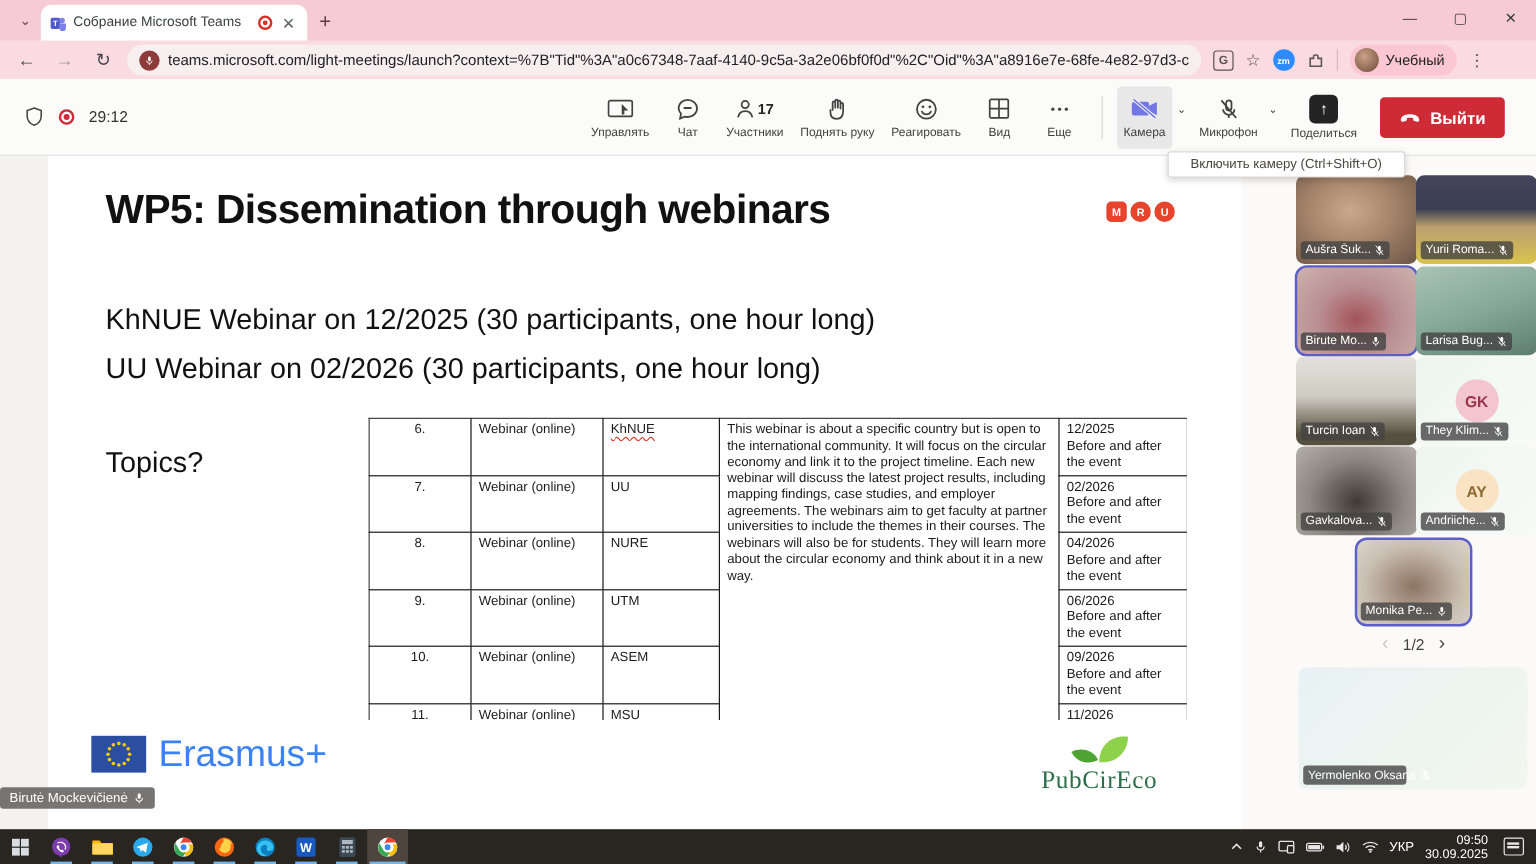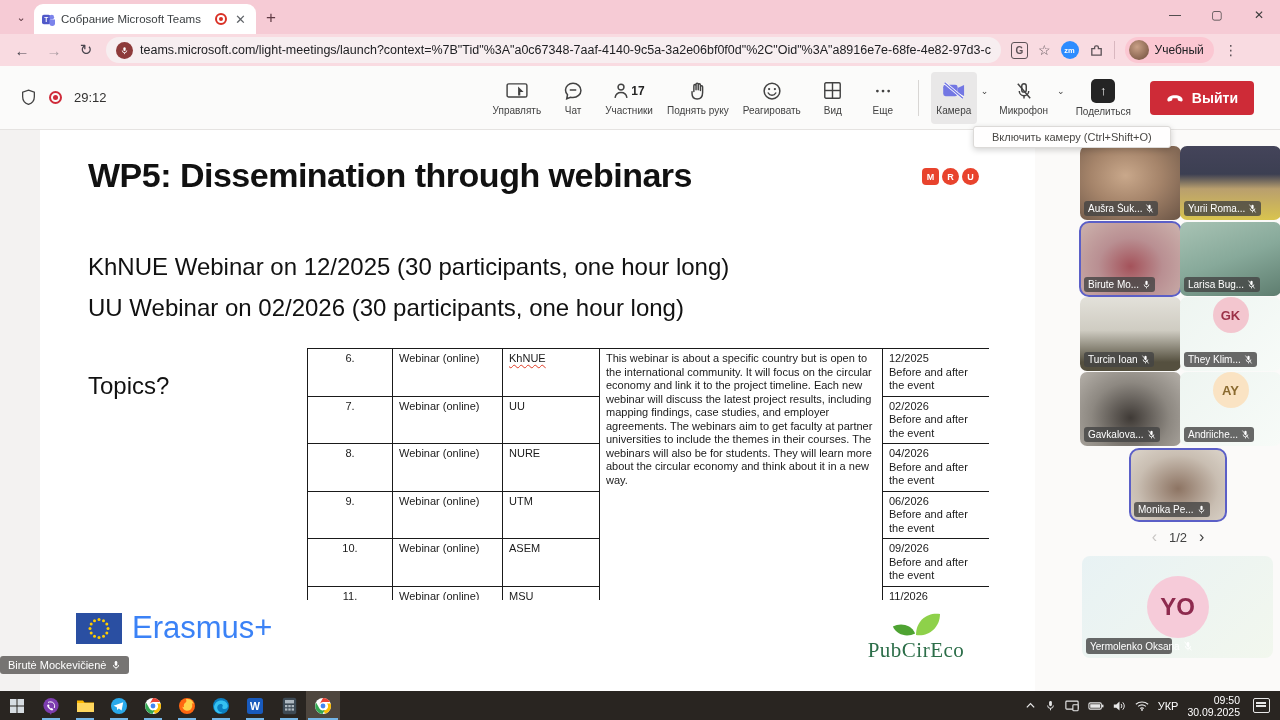--- a/index.html
+++ b/index.html
@@ -75,21 +75,21 @@
   .erasmus-text { font-size:31px; color:#3b82f6; }
   #pubcireco { position:absolute; left:806px; top:474px; width:140px; text-align:center; }
   .pub-text { font-family:"Liberation Serif",serif; font-size:21px; color:#2c6e49; letter-spacing:.5px; }
   #presenter-tag { position:absolute; left:0px; top:656px; background:rgba(107,105,103,.92); color:#fff; font-size:11px; padding:3px 8px; border-radius:3px; display:flex; align-items:center; gap:5px; z-index:40; }
 
   
   #panel { position:absolute; left:1076px; top:0; width:204px; height:561px; }
   .tile { position:absolute; width:101px; height:74px; border-radius:7px; overflow:hidden; }
   .tile.speaking { outline:2.5px solid #5b5fc7; outline-offset:-1px; border-radius:9px; }
   .nametag { position:absolute; left:4px; bottom:4px; background:rgba(68,68,68,.8); color:#fff; font-size:10px; padding:2px 4px; border-radius:3px; display:flex; align-items:center; gap:3px; max-width:86px; white-space:nowrap; }
-  .avatar-tile { display:flex; justify-content:center; background:linear-gradient(135deg,#eef5f1,#f7fbf8); }
+  .avatar-tile { display:flex; align-items:center; justify-content:center; background:linear-gradient(135deg,#eef5f1,#f7fbf8); }
   .init-circle { width:36px; height:36px; border-radius:50%; display:flex; align-items:center; justify-content:center; font-size:13px; font-weight:bold; }
   .ph-ausra { background:radial-gradient(ellipse at 45% 40%,#c9a88b 0%,#a5846a 45%,#6b5546 100%); }
   .ph-yurii { background:linear-gradient(180deg,#44445a 0%,#3c3f52 38%,#b99f6e 58%,#d9c44e 100%); }
   .ph-birute { background:radial-gradient(ellipse at 50% 60%,#a4525a 0%,#b98f92 45%,#cdb4ae 100%); }
   .ph-larisa { background:linear-gradient(160deg,#a8c3b4 0%,#87a99a 50%,#5e7d6f 100%); }
   .ph-turcin { background:linear-gradient(180deg,#e3e1da 0%,#cfccc2 45%,#55503f 88%); }
   .ph-gavkalova { background:radial-gradient(ellipse at 50% 62%,#3f3a36 0%,#8d8881 55%,#b5b0a9 100%); }
   .ph-monika { background:radial-gradient(ellipse at 50% 55%,#8d7463 0%,#c9beb2 60%,#ddd6cc 100%); }
   #pager { position:absolute; left:0; top:398px; width:204px; text-align:center; font-size:13px; color:#424242; display:flex; align-items:center; justify-content:center; gap:12px; }
   .pg-arrow { font-size:16px; color:#424242; }
@@ -493,21 +493,20 @@
               </span>
             </span>
           </div>
         </div>
       <div id="pager">
         <span class="pg-arrow dis">‹</span>
         <span>1/2</span>
         <span class="pg-arrow">›</span>
       </div>
       <div id="spotlight" class="tile-spot">
-        <span class="init-circle" id="spot-circle" style="background: rgb(246, 203, 217); color: rgb(142, 42, 78);">YO</span>
         <span class="nametag">
           <span>Yermolenko Oksana</span>
           <span id="spot-mic">
               <svg width="10" height="12" viewBox="0 0 16 16">
                 <rect x="6" y="1.5" width="4" height="7.5" rx="2" fill="#fff"></rect>
                 <path d="M3.8 8a4.2 4.2 0 0 0 8.4 0" fill="none" stroke="#fff" stroke-width="1.4"></path>
                 <line x1="8" y1="12.2" x2="8" y2="15" stroke="#fff" stroke-width="1.4"></line>
                 <line x1="2.5" y1="1" x2="13.5" y2="15" stroke="#fff" stroke-width="1.4"></line>
               </svg>
             </span>

